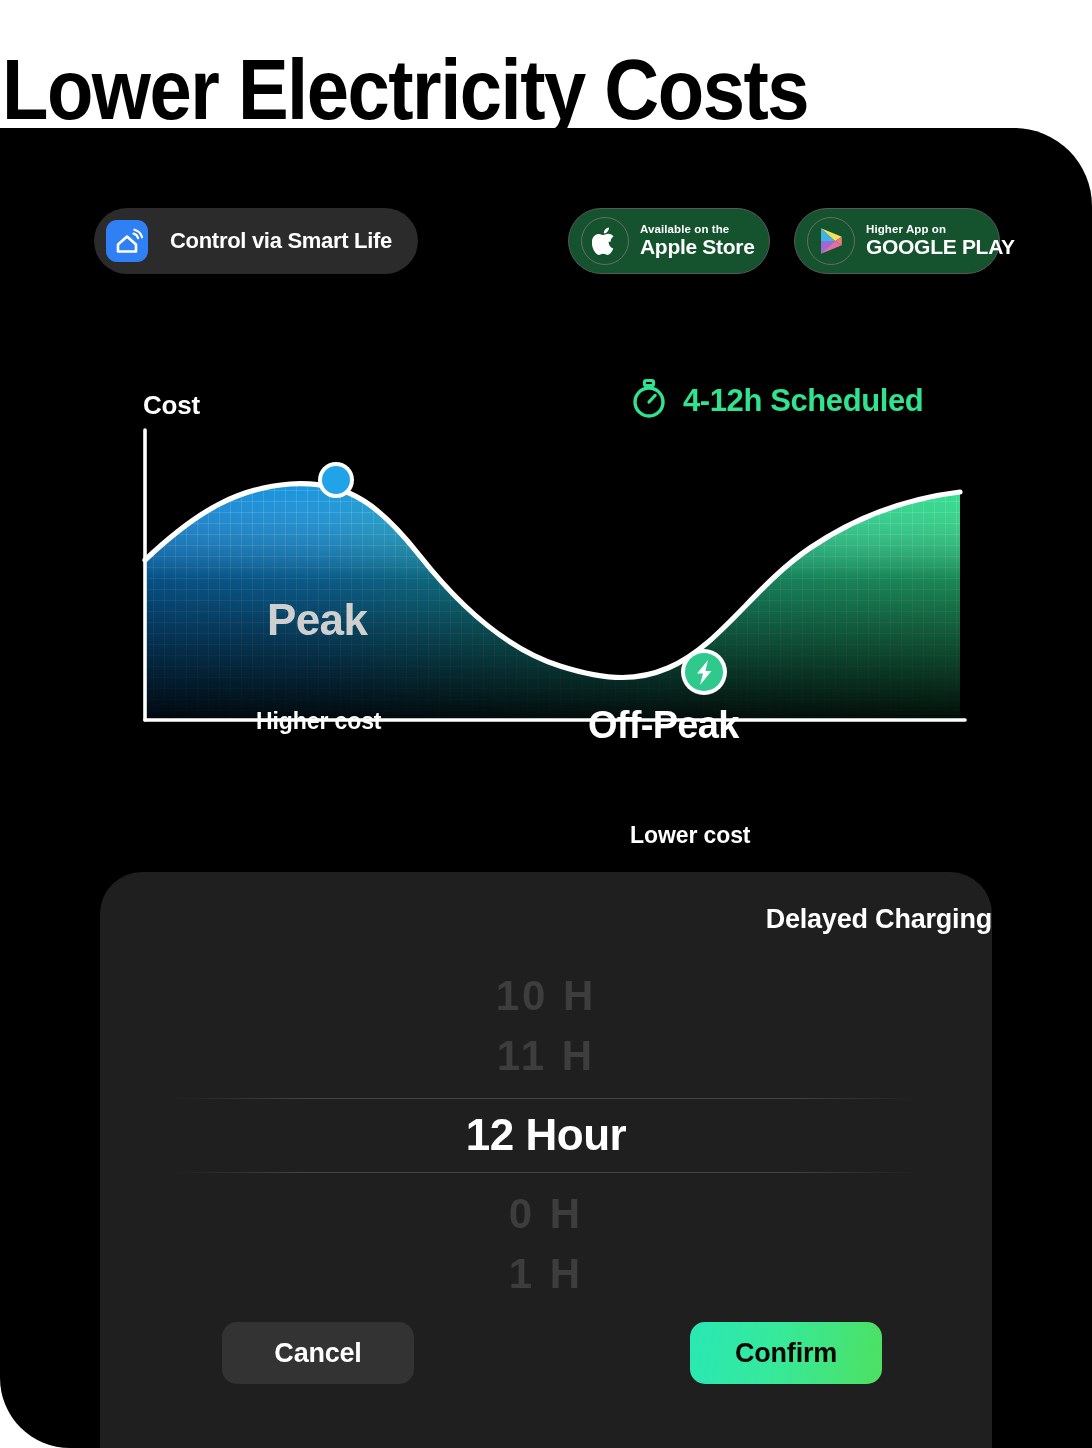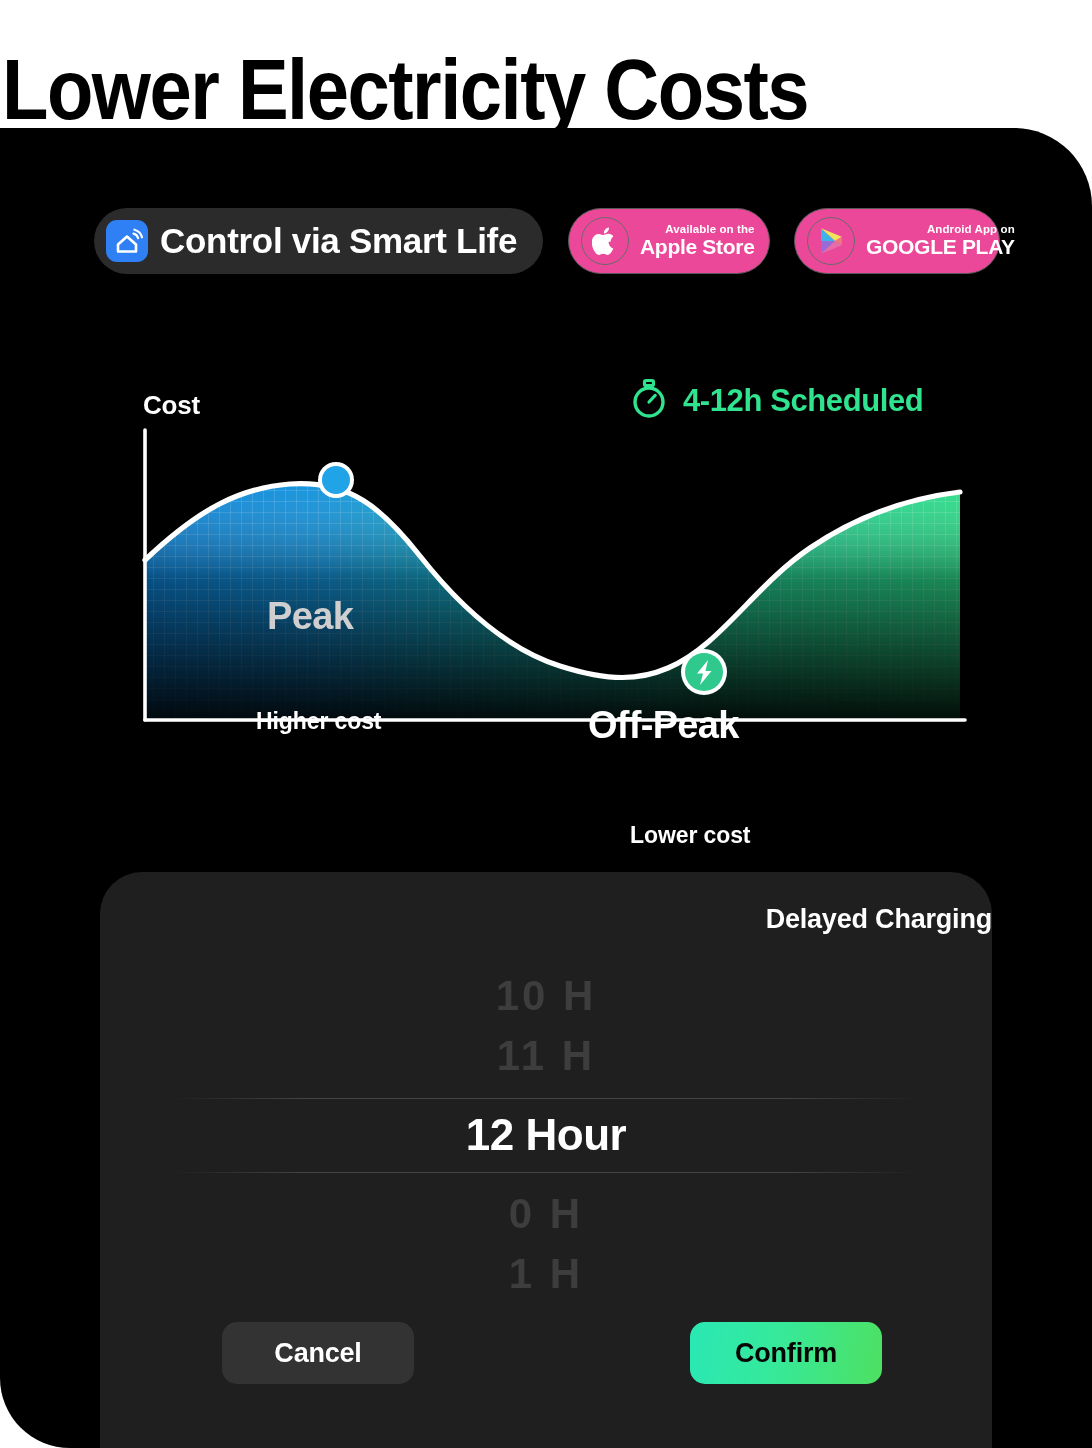--- a/index.html
+++ b/index.html
@@ -32,30 +32,30 @@
 
   
   #badgeRow{
     position:absolute; left:94px; top:80px; width:910px; height:66px;
   }
   .pill{
     position:absolute; top:0; height:66px;
     background:#2b2b2b; border-radius:33px;
     display:flex; align-items:center;
   }
-  .pill.outline{ background:#ec4899; border:1.6px solid #575757;text-align:right; }
+  .pill.outline{ background:#14532d; border:1.6px solid #575757; }
 
   #pillSmart{ left:0; padding:0 26px 0 12px; }
   .smart-ico{
     width:42px; height:42px; border-radius:11px; background:#2f80f5;
     flex:0 0 auto; position:relative;
   }
   .smart-ico svg{ position:absolute; left:0; top:0; }
   #pillSmart .pill-label{
-    margin-left:12px; color:#fff; font-size:35px; font-weight:bold;
+    margin-left:22px; color:#fff; font-size:22px; font-weight:bold;
     letter-spacing:-0.3px; white-space:nowrap;
   }
 
   #pillApple{ left:474px; width:202px; padding-left:12px; }
   #pillGoogle{ left:700px; width:206px; padding-left:12px; }
 
   .store-ico{
     width:48px; height:48px; border-radius:50%;
     border:1.6px solid #6a6a6a; flex:0 0 auto;
     display:flex; align-items:center; justify-content:center;
@@ -88,21 +88,21 @@
   #plot{ position:absolute; left:120px; top:40px; width:880px; height:400px; }
 
   .ax-lbl{
     position:absolute; color:#fff; font-size:25.5px; font-weight:bold;
     letter-spacing:-0.3px; white-space:nowrap; top:560px;
   }
 
   .c-note{
     position:absolute; color:#fff; font-weight:bold; white-space:nowrap;
   }
-  #peakTxt{ left:267px; top:255px; font-size:38px; color:#cfcfcf; letter-spacing:-0.6px; }
+  #peakTxt{ left:267px; top:255px; font-size:44px; color:#cfcfcf; letter-spacing:-0.6px; }
   #higherTxt{ left:256px; top:368px; font-size:23px; letter-spacing:-0.1px; }
   #offpeakTxt{ left:588px; top:364px; font-size:38px; letter-spacing:-0.7px; }
   #lowerTxt{ left:630px; top:482px; font-size:23px; letter-spacing:-0.1px; }
 
   
   #dialog{
     position:absolute; left:100px; top:872px; width:892px; height:576px;
     background:#1f1f1f; border-top-left-radius:42px; border-top-right-radius:42px;
   }
   #dlgTitle{
@@ -181,21 +181,21 @@
         <svg width="28" height="30" viewBox="0 0 28 30">
           <path d="M4 2.2 L18.2 15 L4 27.8 Z" fill="#3fb2e8"></path>
           <path d="M4 2.2 L18.2 15 L4 27.8 Z" fill="none"></path>
           <path d="M4 15 L18.2 15 L4 27.8 Z" fill="#9a6bd6"></path>
           <path d="M4 2.2 L18.2 15 L24.8 10.8 Z" fill="#f2e35b"></path>
           <path d="M18.2 15 L24.8 10.8 L24.8 19.2 Z" fill="#f07a7a"></path>
           <path d="M4 27.8 L18.2 15 L24.8 19.2 Z" fill="#e86ca8"></path>
         </svg>
       </span>
       <span class="store-txt">
-        <span class="l1">Android App on</span>
+        <span class="l1">Higher App on</span>
         <span class="l2">GOOGLE PLAY</span>
       </span>
     </div>
   </div>
 
   <div id="chart">
 
     <div id="costLbl">Cost</div>
 
     <div id="schedWrap">

